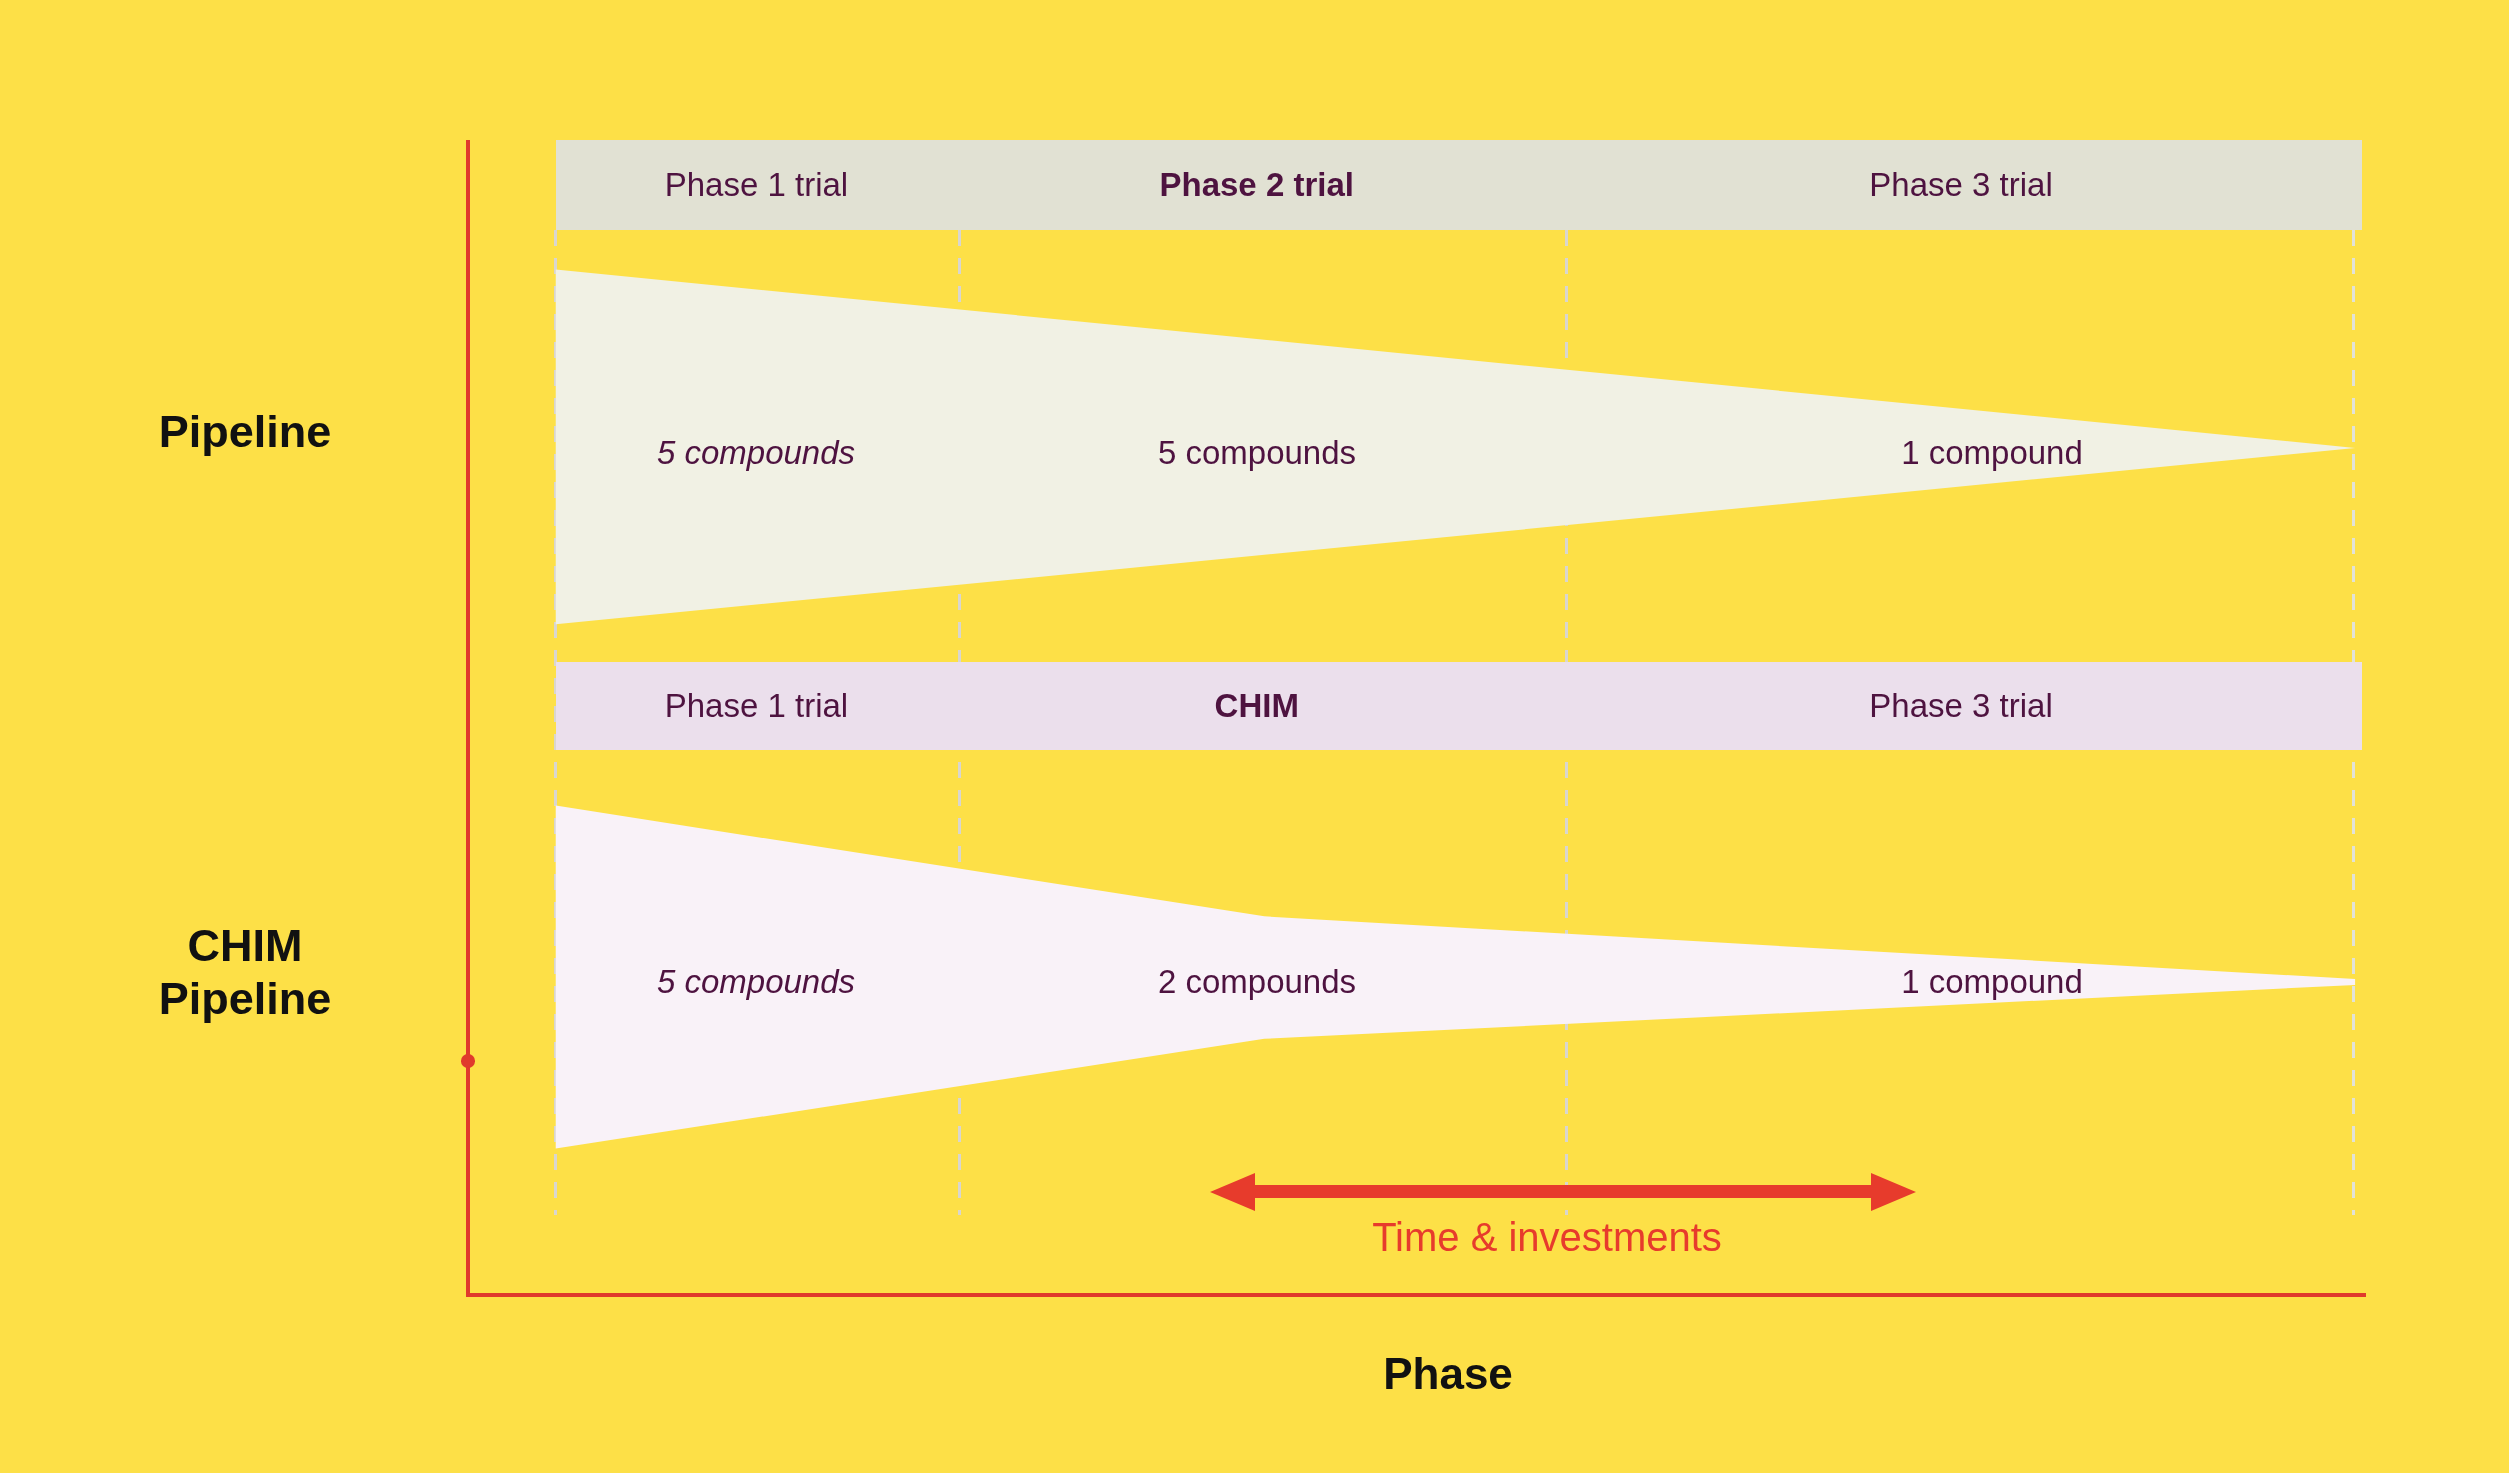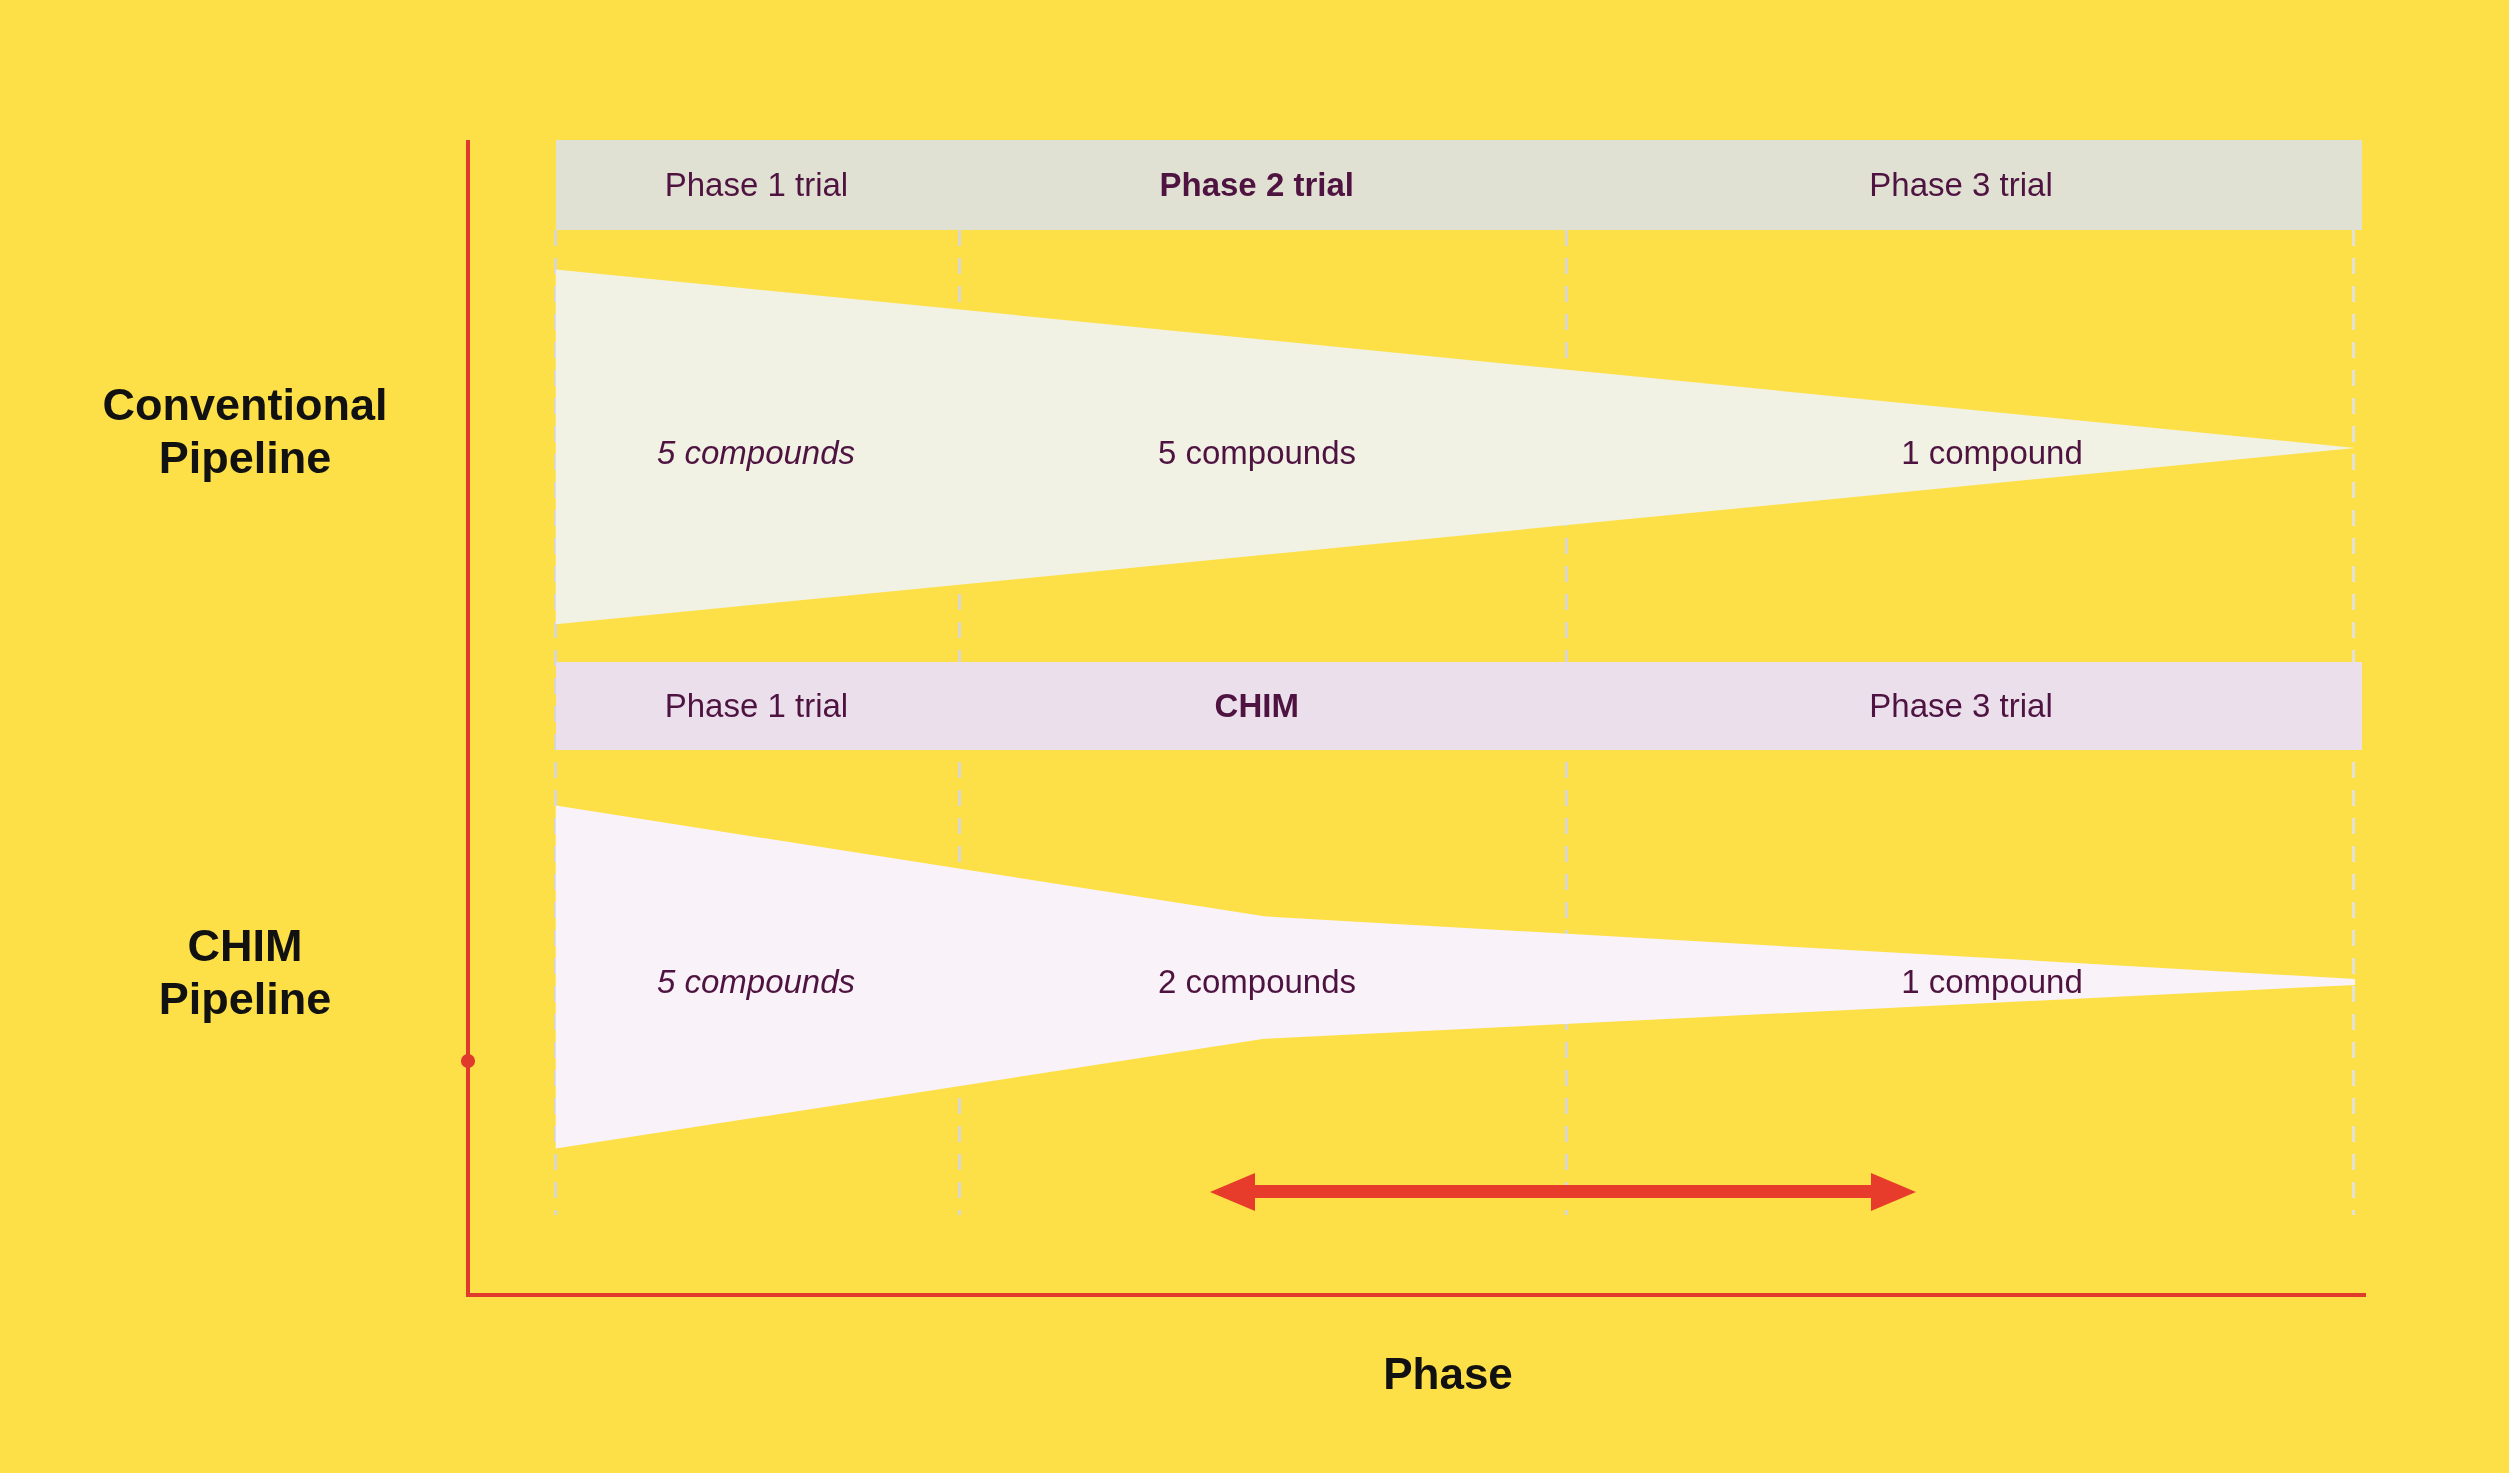--- a/index.html
+++ b/index.html
@@ -191,30 +191,30 @@
     <span class="phase-label p1">Phase 1 trial</span>
     <span class="phase-label p2">CHIM</span>
     <span class="phase-label p3">Phase 3 trial</span>
   </div>
 
   <span class="count-label row2 c1">5 compounds</span>
   <span class="count-label row2 c2">2 compounds</span>
   <span class="count-label row2 c3">1 compound</span>
 
   <div class="pipeline-title conventional">
-    <div>Conventional</div>
     <div>Pipeline</div>
   </div>
   <div class="pipeline-title chim">
     <div>CHIM</div>
     <div>Pipeline</div>
   </div>
 
   <div class="t-arrow">
     <div class="head-left"></div>
     <div class="shaft"></div>
     <div class="head-right"></div>
   </div>
+  <div class="t-arrow-caption">Time &amp; investments</div>
 
   <div class="x-axis-title">Phase</div>
 
 </div>
 
 
 </body></html>

